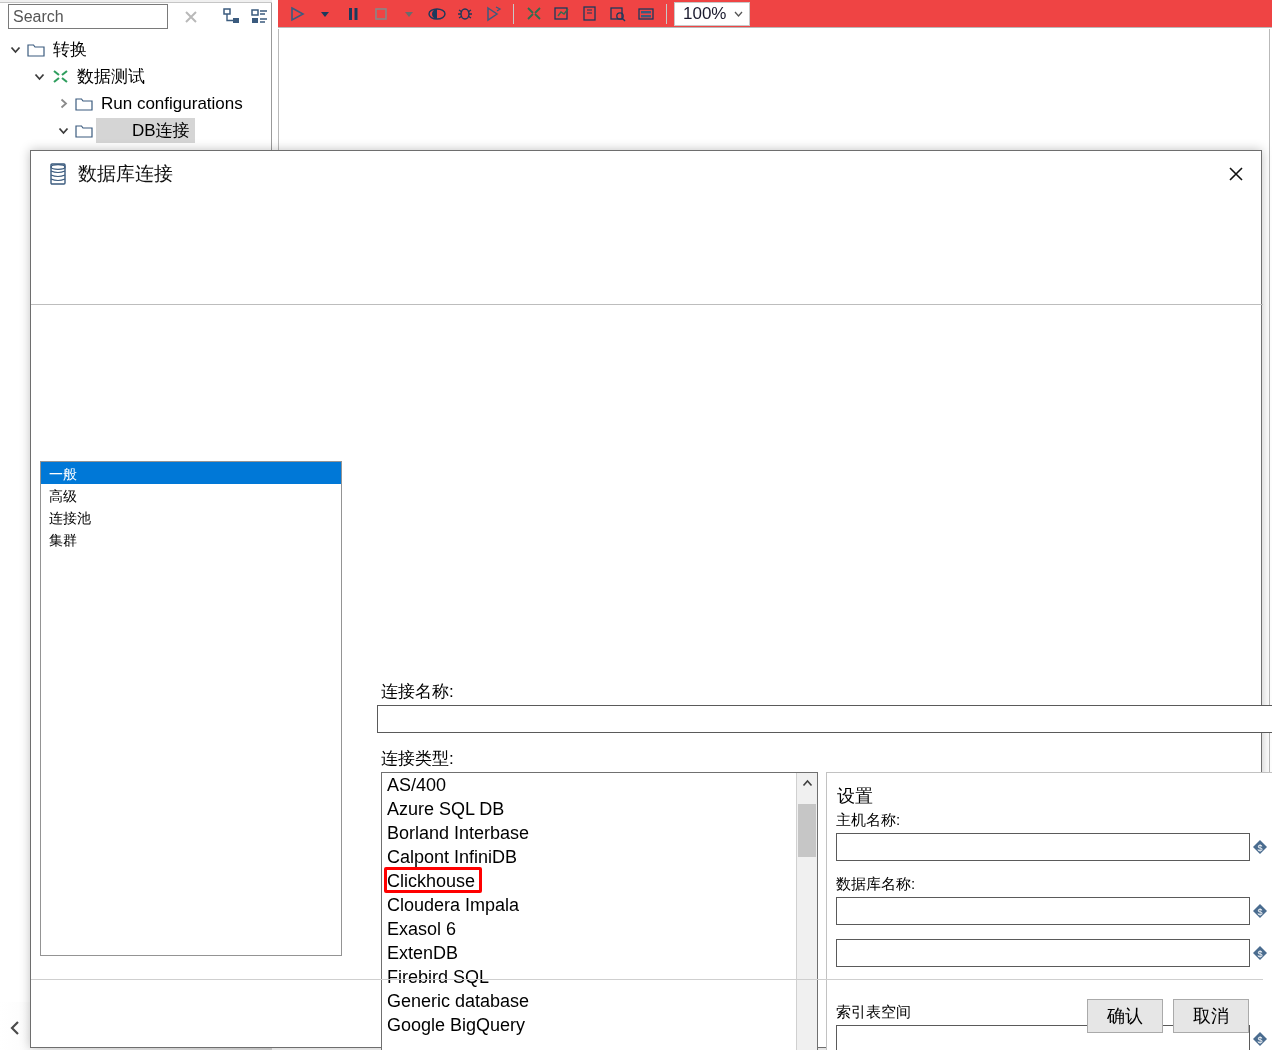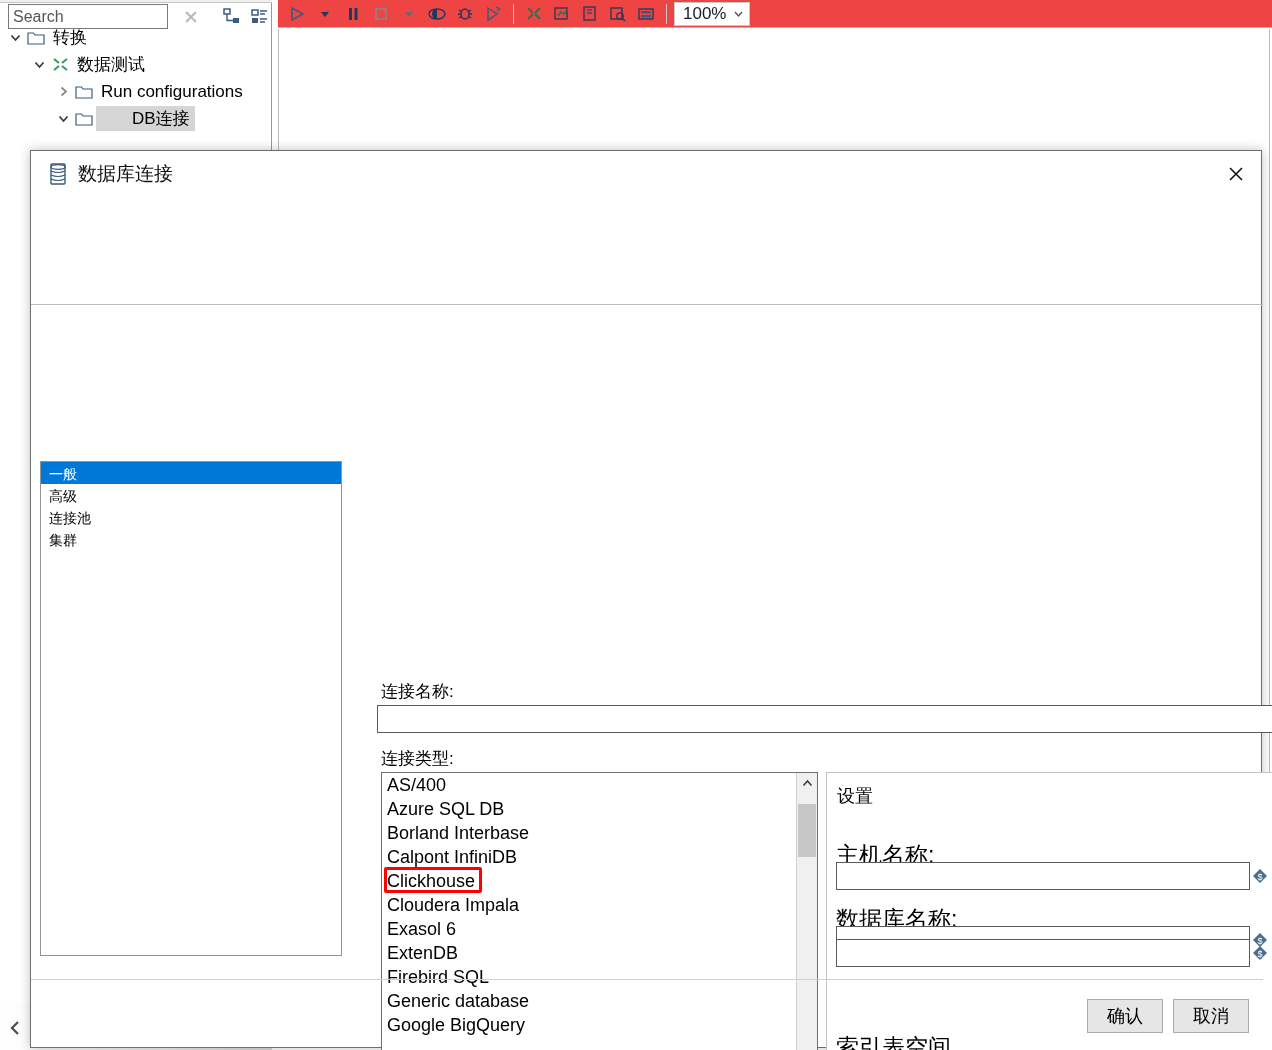--- a/index.html
+++ b/index.html
@@ -31,21 +31,21 @@
     background: #fff; font-size: 16px; padding: 0 4px;
     font-family: "Liberation Sans", sans-serif; color: #333;
     outline: none;
   }
   .search-input::placeholder { color: #555; opacity: 1; }
   .tb-icon { width: 26px; height: 24px; display: inline-flex;
     align-items: center; justify-content: center; cursor: pointer; }
   .tb-icon svg { display: block; }
 
   
-  .tree { position: absolute; left: 0; top: 24px; width: 272px; }
+  .tree { position: absolute; left: 0; top: 36px; width: 272px; }
   .tree-row { display: flex; align-items: center; height: 27px; font-size: 17px; color: #000; }
   .tree-row .lbl { padding: 1px 5px; white-space: nowrap; }
   .tree-row.selected .lbl { background: #d5d5d5; padding-left: 36px; }
   .chev { width: 18px; display: inline-flex; align-items: center; justify-content: center;
     color: #4a4a4a; font-size: 13px; cursor: pointer; }
   .tico { width: 24px; display: inline-flex; align-items: center; justify-content: center; }
 
   .bg-right-area {
     position: absolute; left: 273px; top: 0; right: 0; bottom: 0; background: #fff;
   }
@@ -148,21 +148,21 @@
     background: #c6c6c6;
   }
 
   
   .settings-panel {
     position: absolute; left: 483px; top: 313px; width: 450px; height: 485px;
     border: 1px solid #c2c2c2; background: #fff;
   }
   .settings-title { position: absolute; left: 10px; top: 11px; font-size: 18px; color: #000; }
   .sfield { position: absolute; left: 9px; width: 432px; }
-  .sfield .slabel { font-size: 23px; color: #000; display: block; height: 22px; margin-top: 29px; }
+  .sfield .slabel { font-size: 15px; color: #000; display: block; height: 22px; }
   .srow { display: flex; align-items: center; }
   .sinput {
     width: 416px; height: 28px; border: 1px solid #5a5a5a; background: #fff;
     font-size: 17px; padding: 0 5px; font-family: "Liberation Sans", sans-serif;
     outline: none; color: #000;
   }
   .varicon { width: 16px; height: 16px; margin-left: 2px; cursor: pointer; }
 
   
   .btn {

